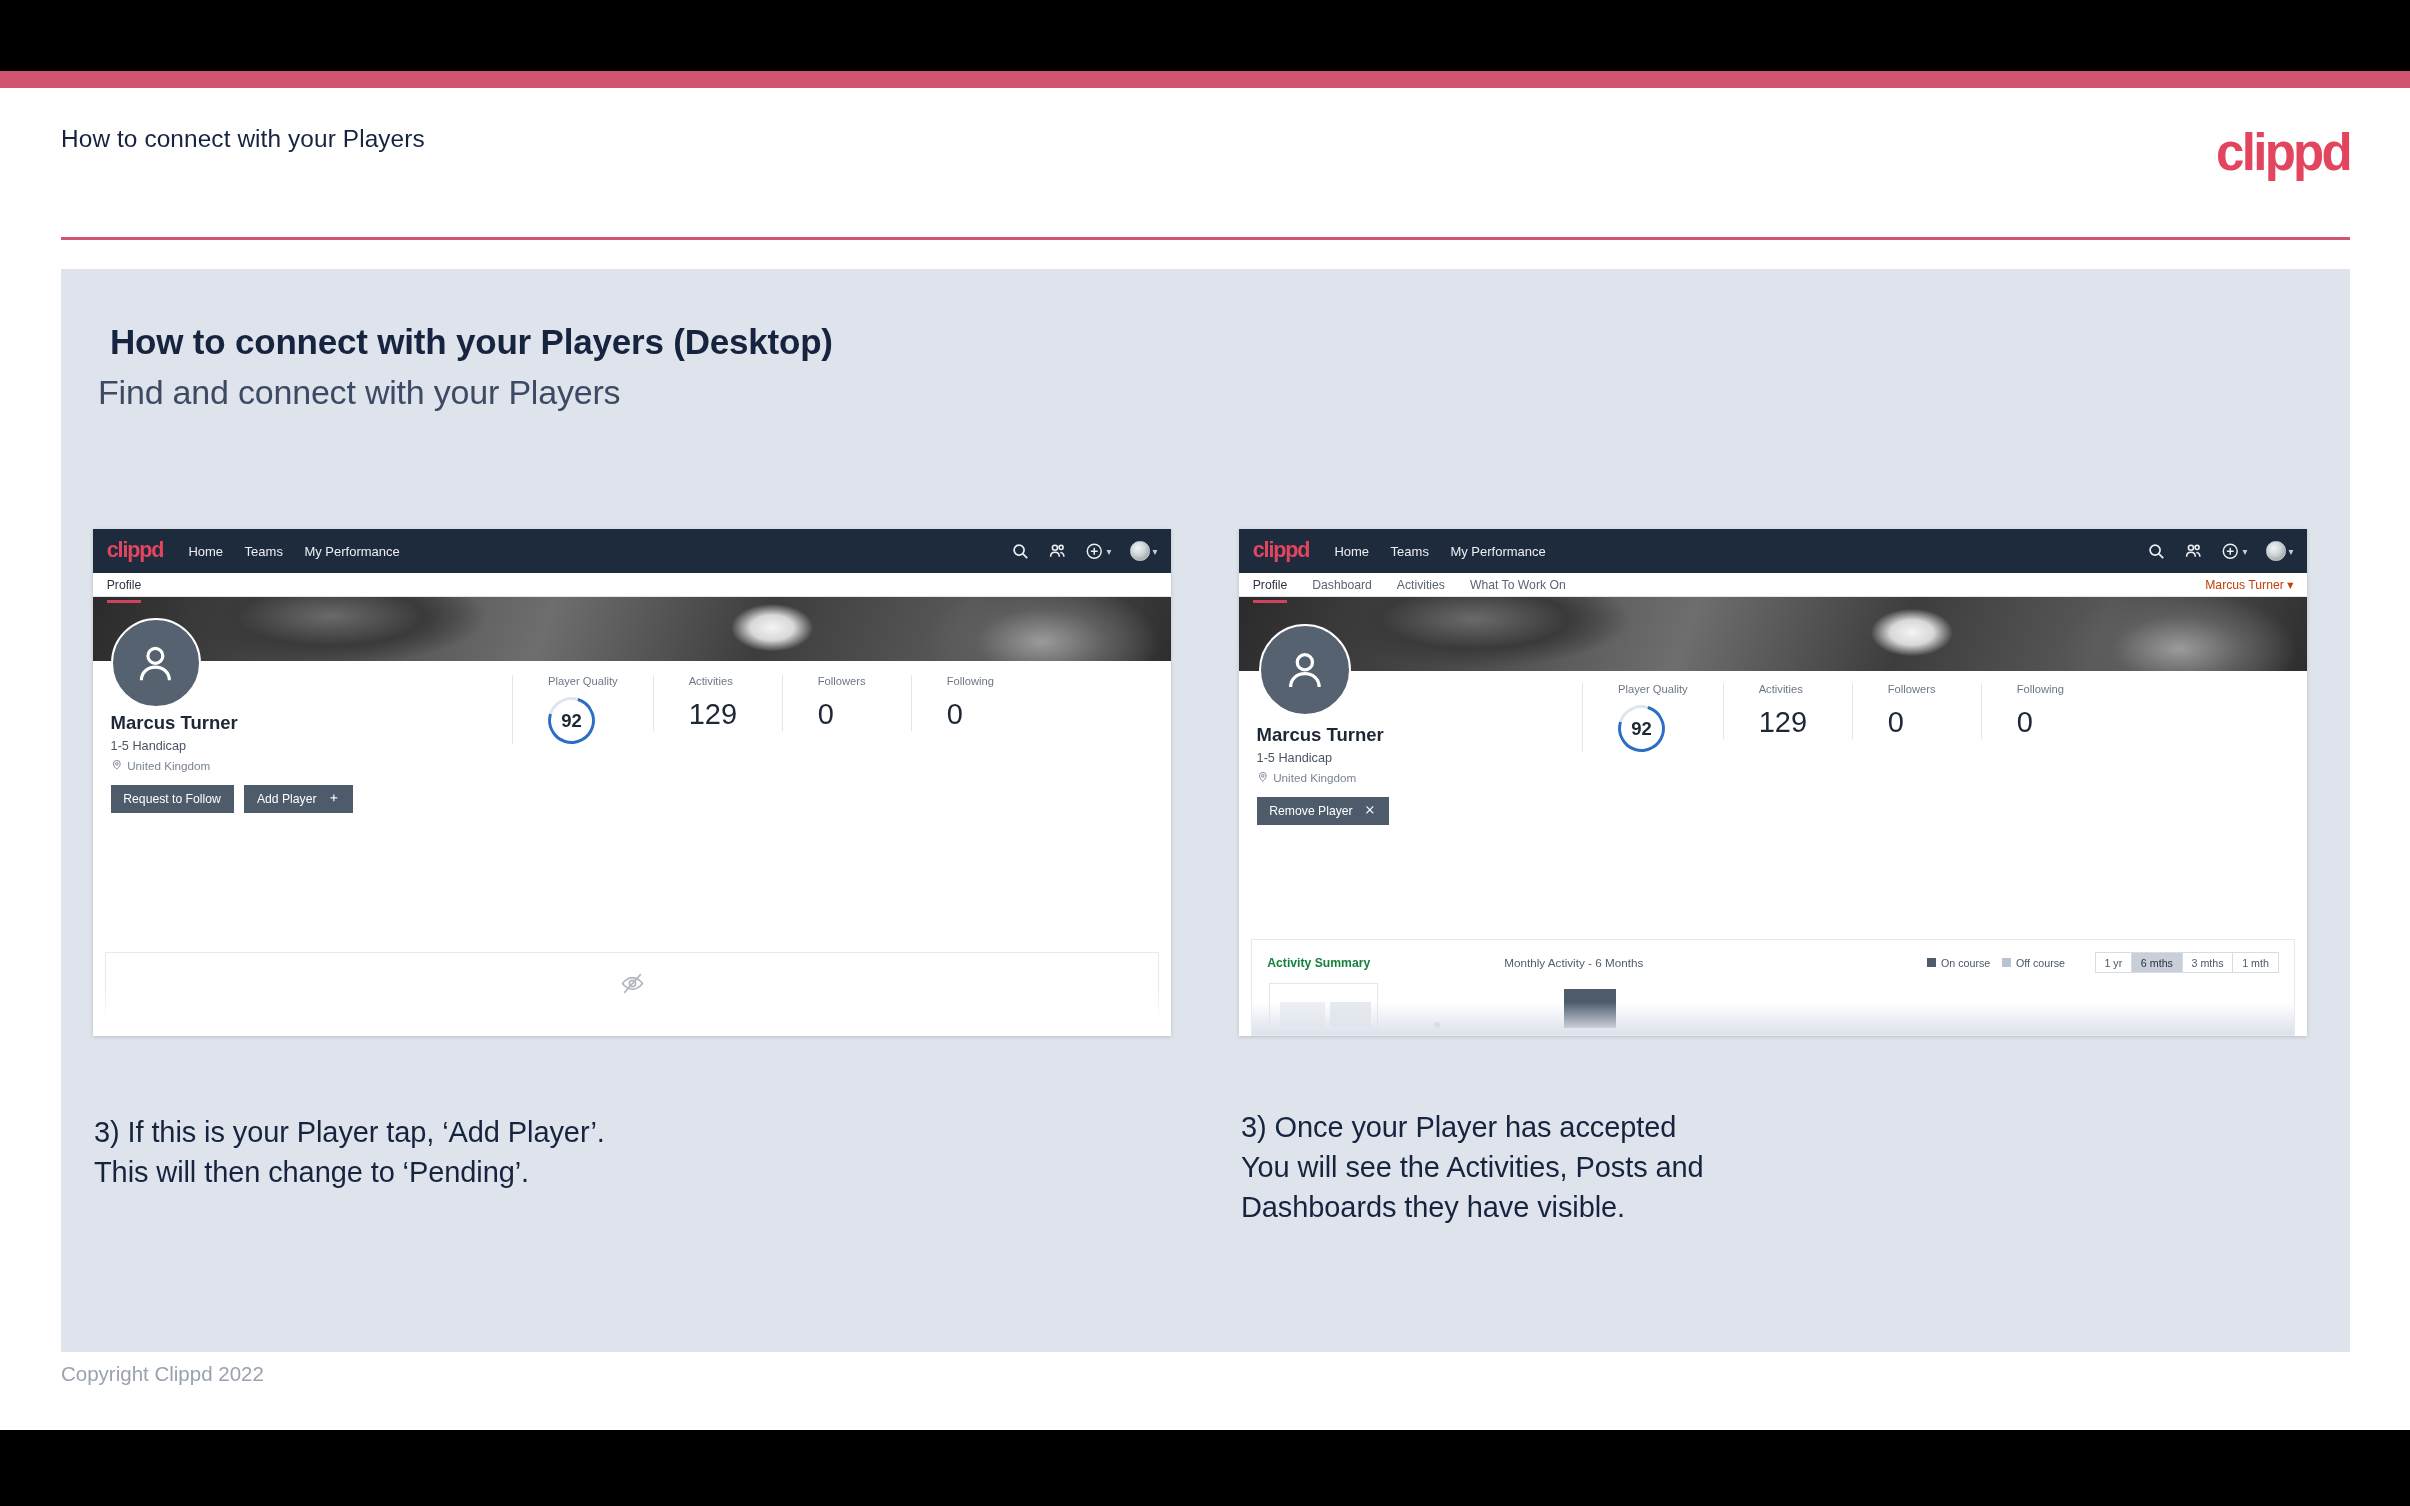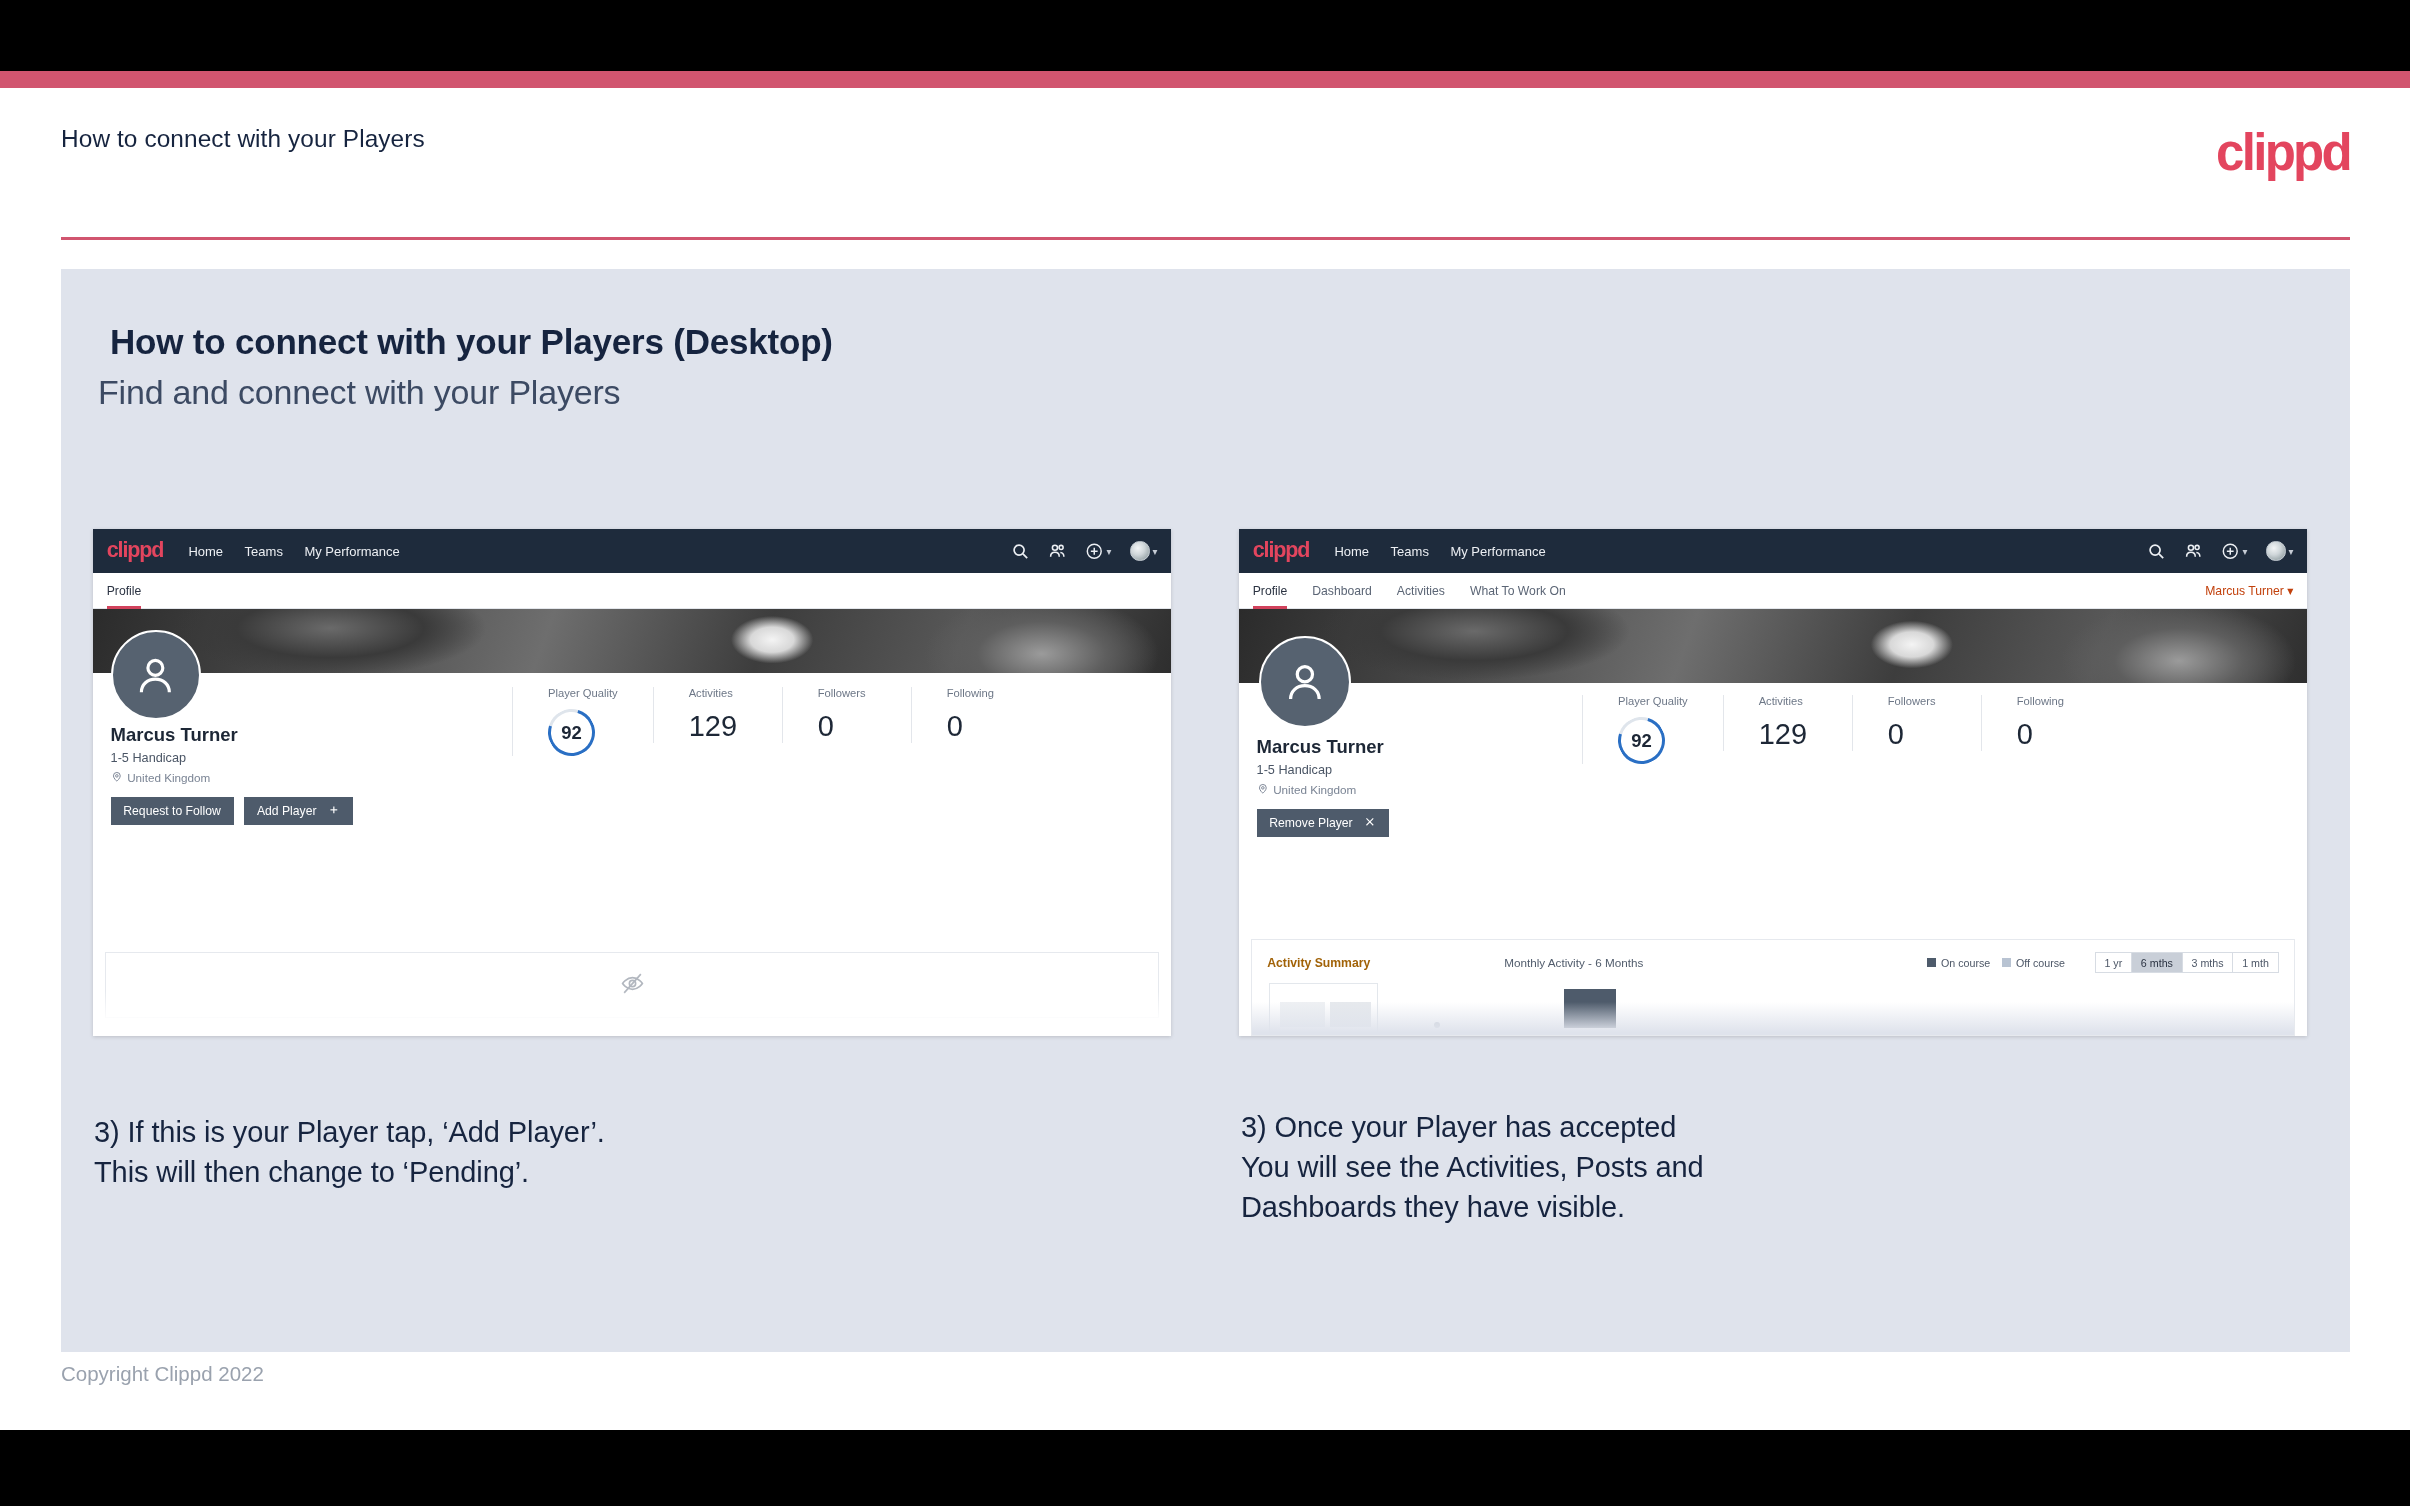--- a/index.html
+++ b/index.html
@@ -86,21 +86,21 @@
   .nav-avatar {
     width:19.5px; height:19.5px; border-radius:50%;
     background:radial-gradient(circle at 38% 34%, #f3f5f6 0%, #cfd6d9 42%, #7e8d91 100%);
     border:1px solid #cdd4da;
   }
   .chev { font-size:9.8px; color:#c6ccd5; margin-left:2.9px; }
   .ico-group { display:flex; align-items:center; }
 
   
   .tabbar {
-    position:relative; height:36px; background:#fff;
+    position:relative; height:24px; background:#fff;
     border-bottom:1px solid #e3e6eb; display:flex; align-items:center;
     padding:0 13.7px;
   }
   .tab {
     font-size:12.2px; color:#5b6575; margin-right:25px;
     height:36px; line-height:36px; position:relative; white-space:nowrap;
   }
   .tab.active { color:#2b3342; }
   .tab.active:after{
     content:""; position:absolute; left:0; right:0; bottom:0; height:2.9px; background:#d1425c;
@@ -173,21 +173,21 @@
     background:linear-gradient(to bottom, rgba(255,255,255,0) 0%, #ffffff 68%);
     pointer-events:none;
   }
 
   
   .act-wrap {
     position:absolute; left:11.7px; right:11.7px; top:410px; bottom:0;
     background:#fff; border:1px solid #e6e9ee; overflow:hidden;
   }
   .act-head { display:flex; align-items:center; padding:11.7px 15.6px 0 15.6px; }
-  .act-title { font-size:12.2px; font-weight:700; color:#a16207; white-space:nowrap; }
+  .act-title { font-size:12.2px; font-weight:700; color:#15803d; white-space:nowrap; }
   .act-sub { font-size:11.7px; color:#515c6c; margin-left:134px; white-space:nowrap; }
   .legend { margin-left:auto; display:flex; align-items:center; gap:12px; }
   .lg { display:flex; align-items:center; gap:4.9px; font-size:10.7px; color:#4d5767; white-space:nowrap; }
   .sw { width:8.8px; height:8.8px; display:inline-block; }
   .sw.on  { background:#4e5b6b; }
   .sw.off { background:#b8c3d2; }
   .seg { display:flex; margin-left:17.6px; border:1px solid #d7dce3; }
   .seg div {
     font-size:10.7px; color:#4d5767; padding:3.9px 8.8px;
     border-right:1px solid #d7dce3; background:#fff; white-space:nowrap;

